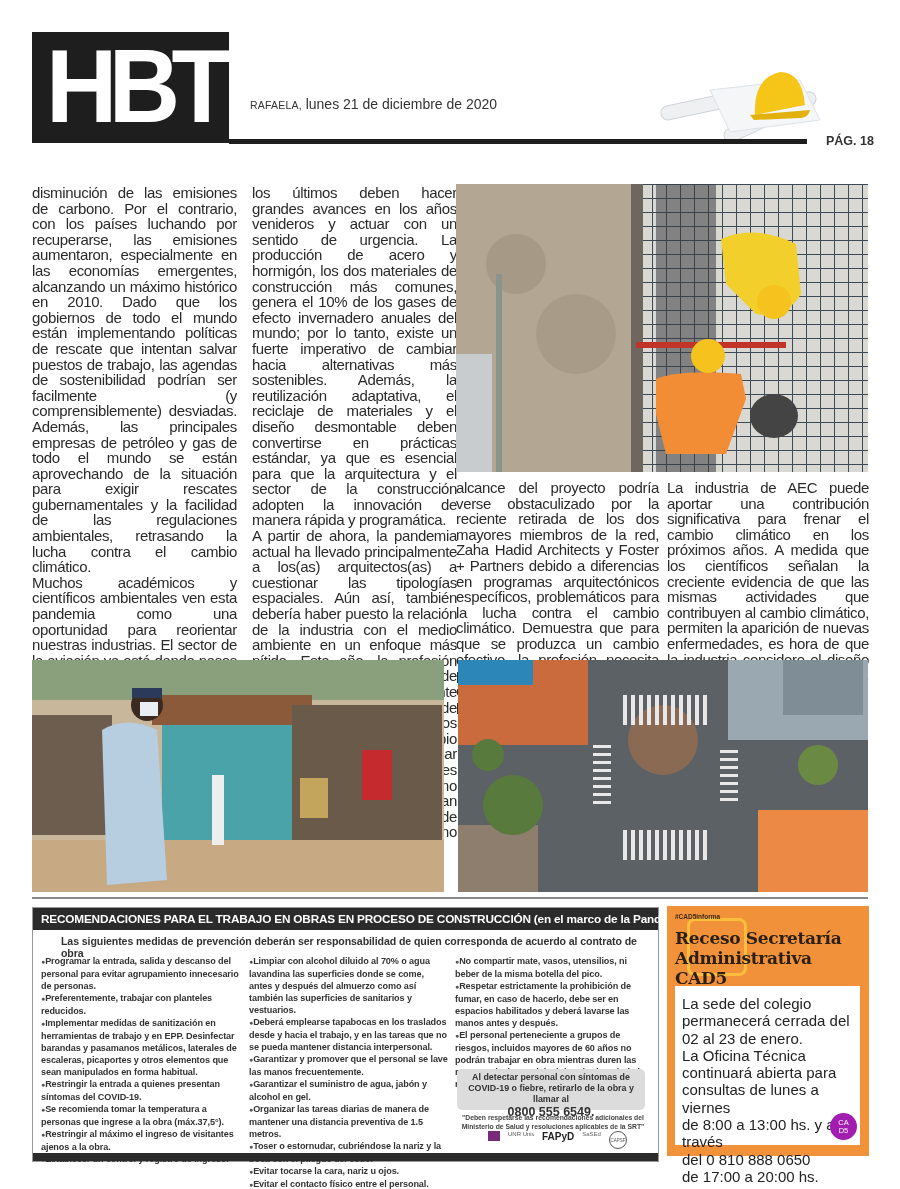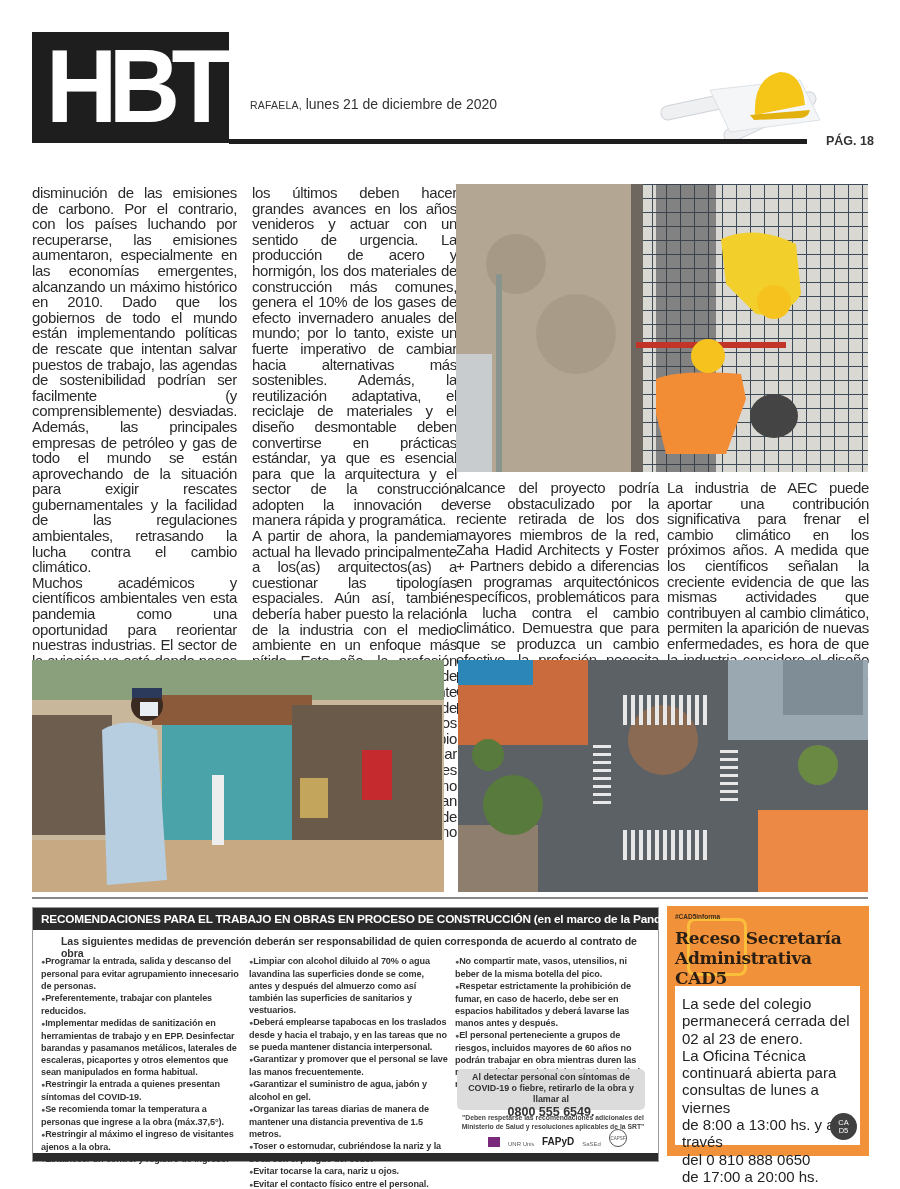--- a/index.html
+++ b/index.html
@@ -16,29 +16,29 @@
   .photo{position:absolute;overflow:hidden;}
   .box-covid{position:absolute;left:32px;top:907px;width:625px;height:253px;border:1px solid #999;background:#fff;}
   .covid-title{background:#2b2b2b;color:#fff;font-weight:bold;font-size:11.8px;padding:4px 8px;letter-spacing:-0.2px;white-space:nowrap;}
   .covid-sub{font-weight:bold;font-size:10.6px;color:#333;padding:5px 0 2px 28px;letter-spacing:-0.1px;}
   .covid-col{position:absolute;top:47px;font-weight:bold;font-size:9.1px;line-height:12px;color:#333;letter-spacing:-0.1px;}
   .covid-col .bul{display:block;}
   .covid-col .bul::before{content:"\25CF ";color:#555;font-size:7px;}
   .covid-alert{position:absolute;left:424px;top:161px;width:188px;height:38px;background:#dcdcdc;border-radius:5px;text-align:center;font-weight:bold;font-size:8.9px;line-height:11px;color:#333;padding-top:3px;}
   .covid-alert .phone{font-size:12.5px;line-height:15px;}
   .covid-note{position:absolute;left:420px;top:205px;width:200px;text-align:center;font-weight:bold;font-size:6.8px;line-height:9px;color:#444;}
-  .logos{position:absolute;left:455px;top:223px;width:160px;height:16px;display:flex;align-items:flex-end;gap:8px;font-size:6px;color:#555;}
+  .logos{position:absolute;left:455px;top:223px;width:160px;height:16px;display:flex;align-items:flex-start;gap:8px;font-size:6px;color:#555;}
   .covid-bottom{position:absolute;left:0;bottom:0;width:100%;height:8px;background:#2b2b2b;}
   .box-cad{position:absolute;left:667px;top:906px;width:202px;height:250px;background:#f1923a;}
   .cad-tag{position:absolute;left:8px;top:7px;font-size:6.5px;color:#3a2a1a;font-weight:bold;}
   .cad-deco{position:absolute;left:20px;top:12px;width:54px;height:52px;border:3px solid rgba(255,210,60,0.7);border-radius:8px;}
   .cad-title{position:absolute;left:8px;top:22px;font-family:"DejaVu Serif",serif;font-weight:bold;font-size:17px;line-height:20px;color:#2b1e12;letter-spacing:-0.3px;}
   .cad-body{position:absolute;left:8px;top:80px;width:185px;height:159px;background:#fff;}
   .cad-body p{margin:0;padding:9px 0 0 7px;font-size:15px;line-height:17.3px;color:#222;white-space:pre-line;}
-  .cad-badge{position:absolute;left:155px;top:127px;width:27px;height:27px;border-radius:50%;background:#404040;color:#fff;font-size:7.5px;line-height:8px;text-align:center;display:flex;align-items:center;justify-content:center;}
+  .cad-badge{position:absolute;left:155px;top:127px;width:27px;height:27px;border-radius:50%;background:#a21caf;color:#fff;font-size:7.5px;line-height:8px;text-align:center;display:flex;align-items:center;justify-content:center;}
   .mid-rule{position:absolute;left:32px;top:897px;width:836px;height:2px;background:#888;}
 </style>
 </head>
 <body>
 
 <div class="logo">
     <span>HBT</span>
   </div>
 <div class="dateline">
   <span class="city">RAFAELA,</span>

